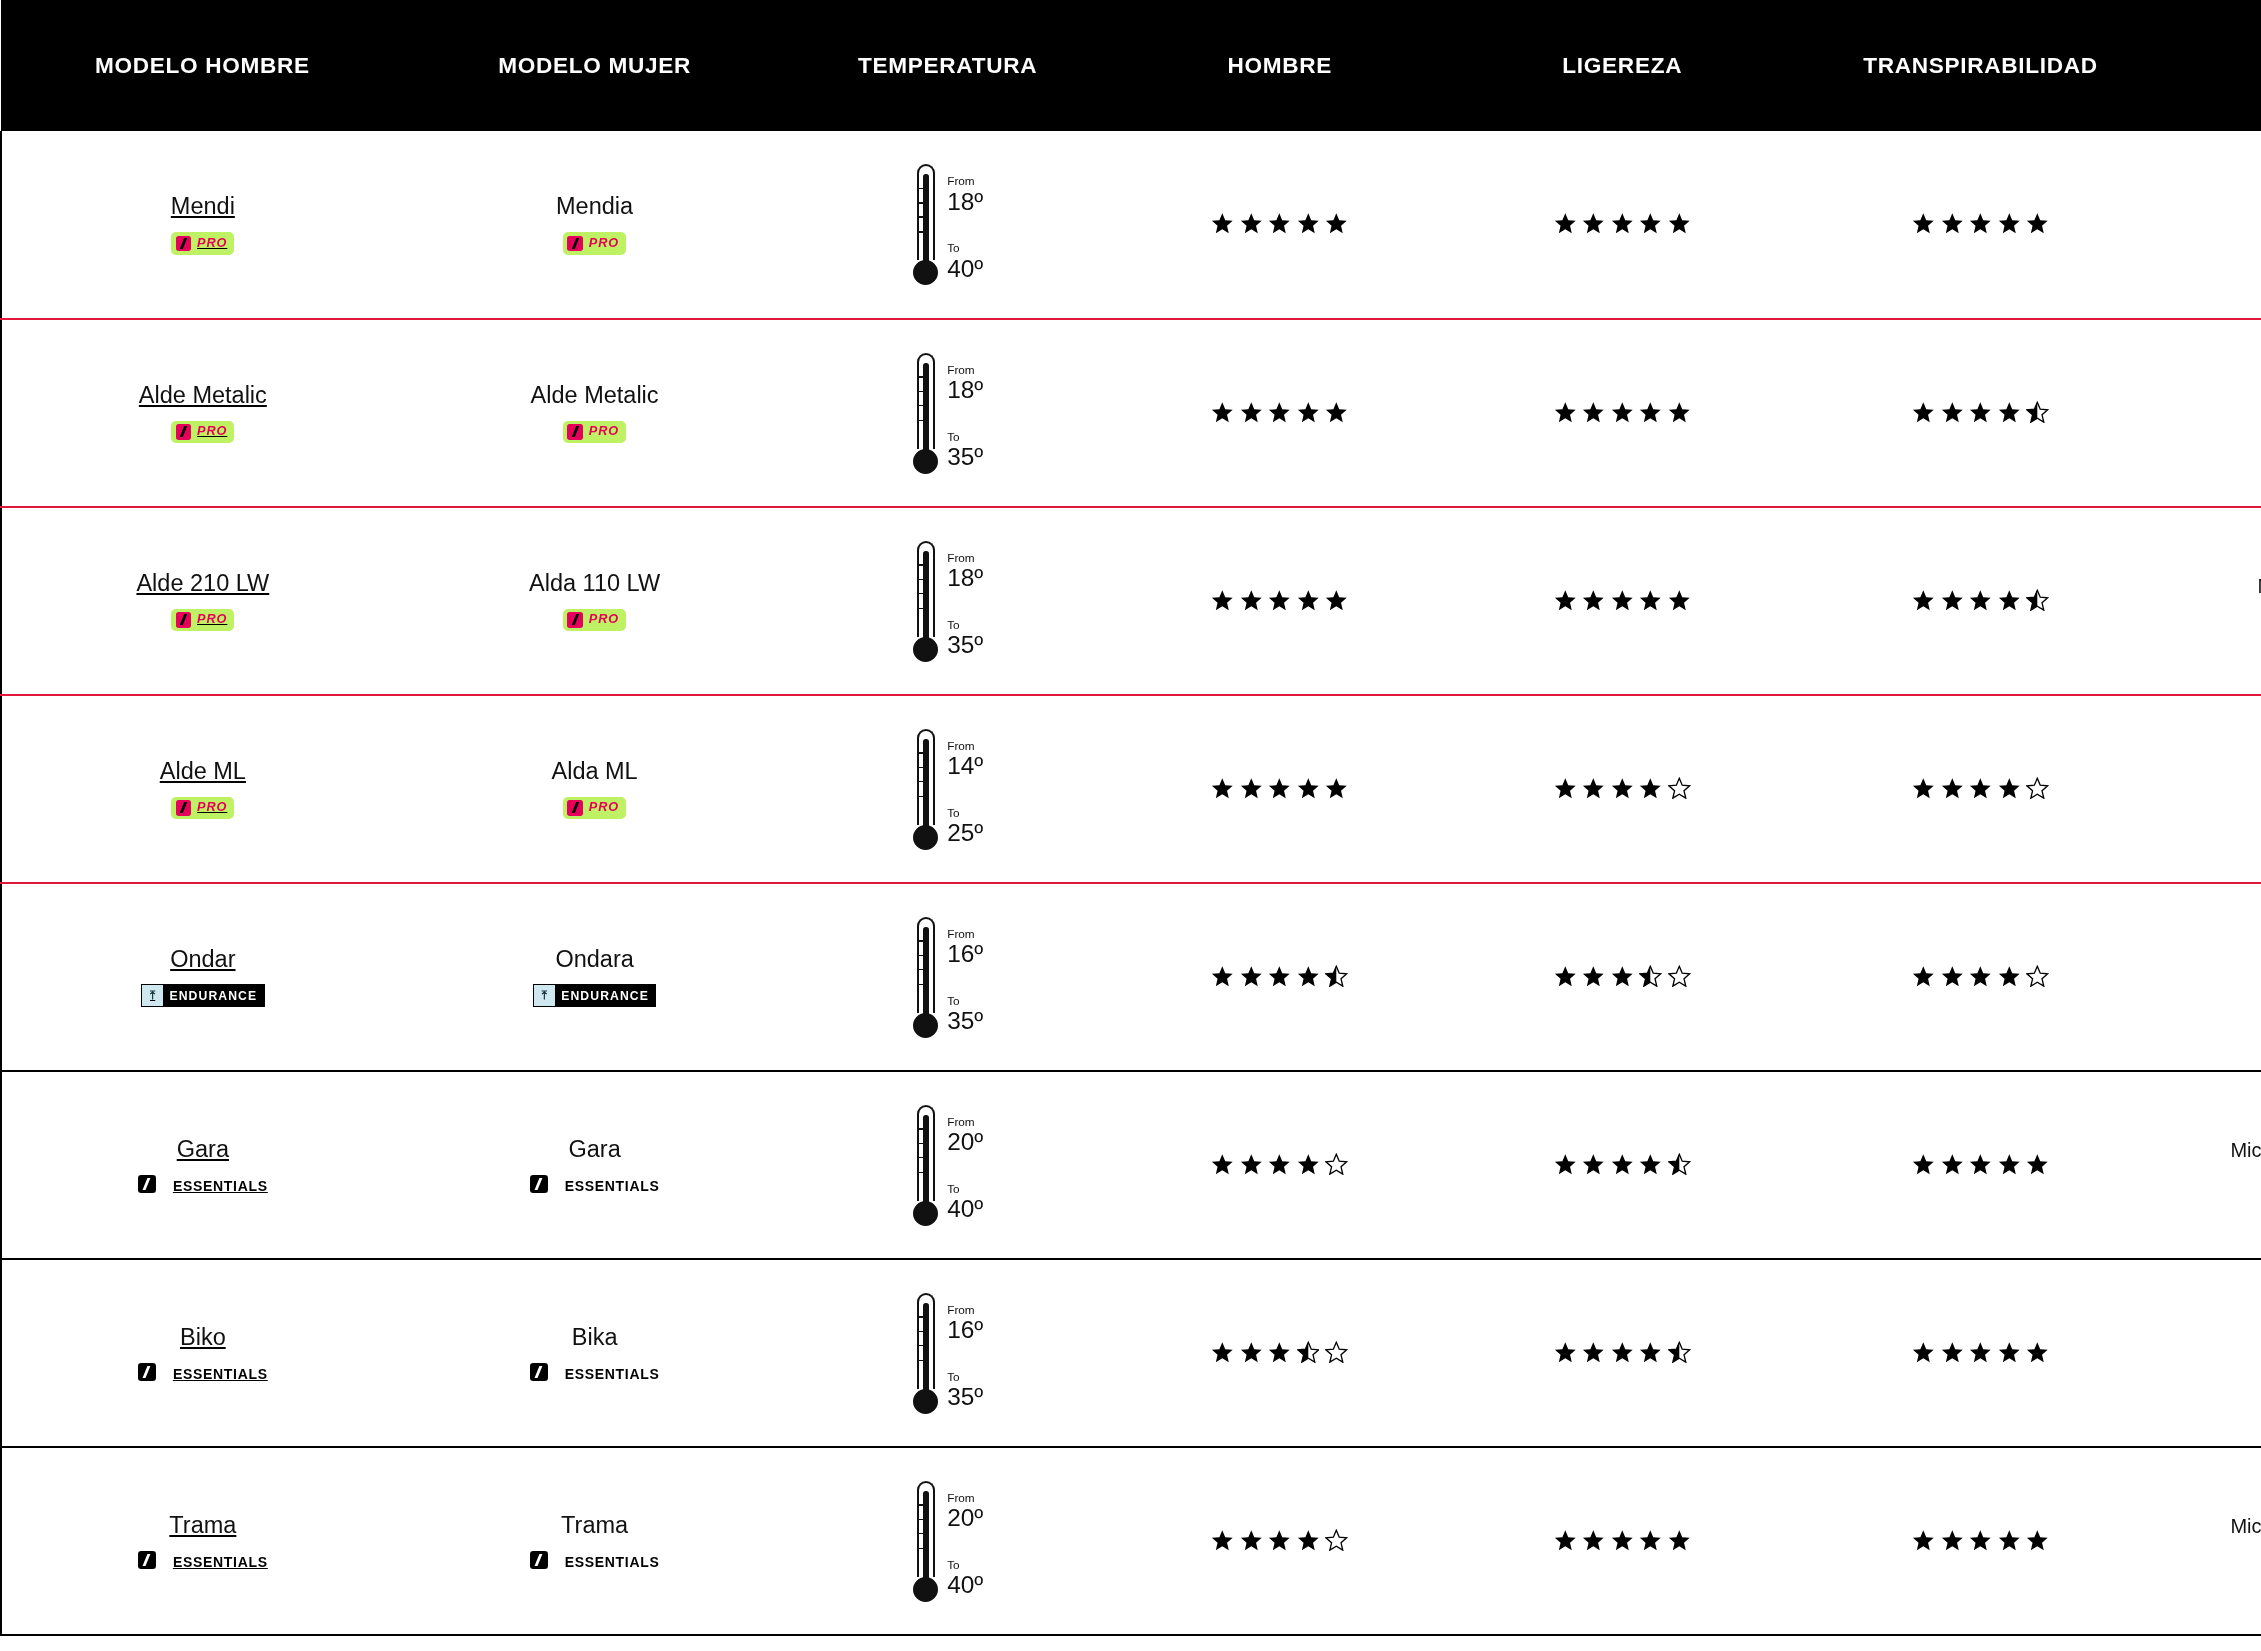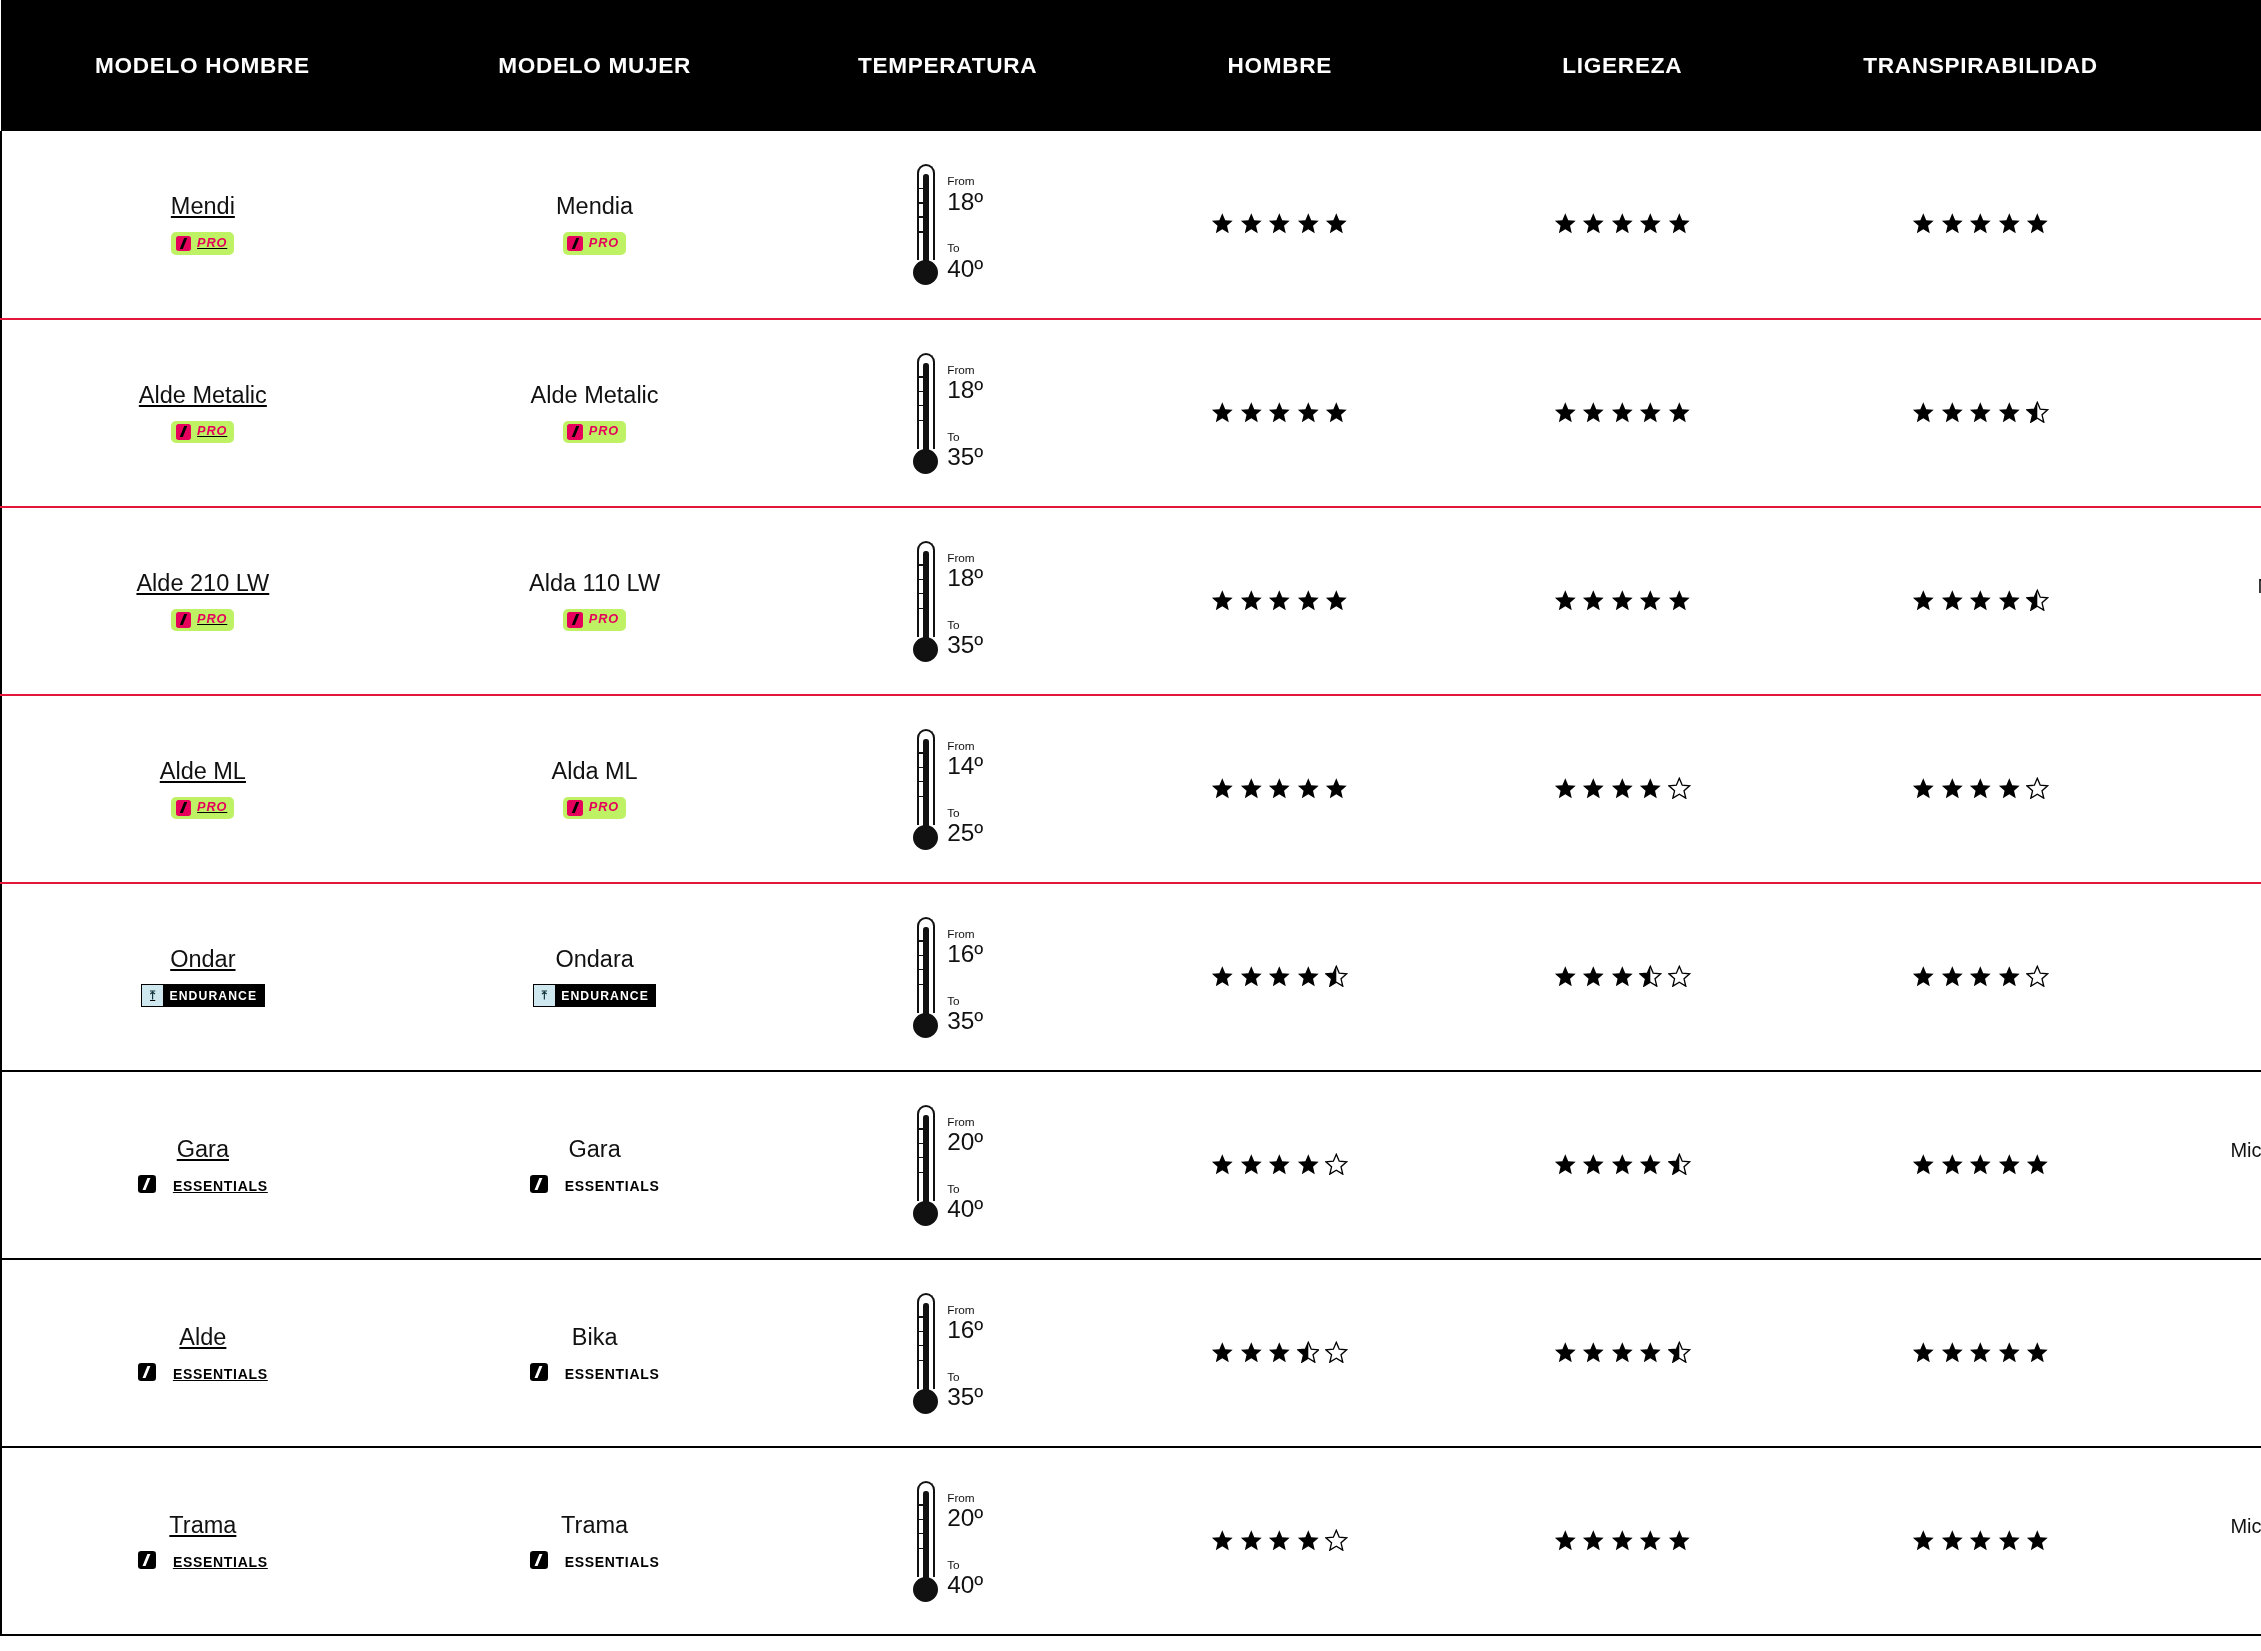--- a/index.html
+++ b/index.html
@@ -1111,21 +1111,21 @@
           <td class="last-col">
             <div class="tech-text">
               <div>Microsystem Airplus SPF 30+ (UVA)</div>
               <div>&amp; Microsystem Performance</div>
             </div>
           </td>
         </tr>
         <tr class="data-row">
           <td class="first-col">
             <div class="model-cell">
-              <span class="model-name">Alde</span>
+              <span class="model-name">Biko</span>
               <span class="badge-essentials">
                 <span class="ess-mark"></span>
                 <span class="ess-text">ESSENTIALS</span>
               </span>
             </div>
           </td>
           <td>
             <div class="model-cell">
               <span class="model-name">Bika</span>
               <span class="badge-essentials">

